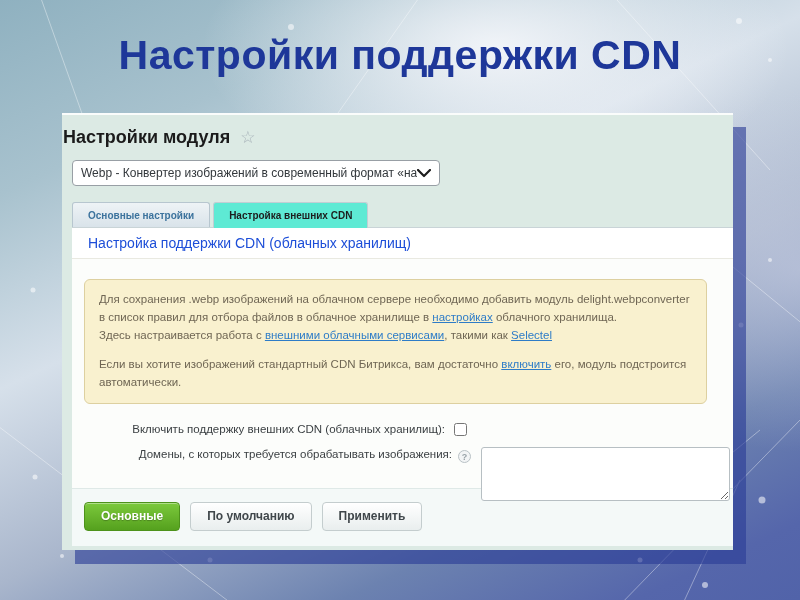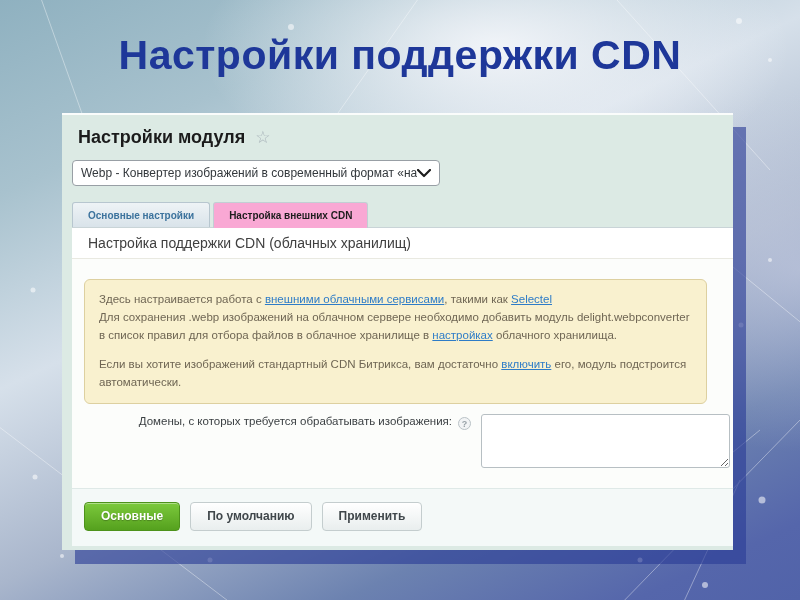--- a/index.html
+++ b/index.html
@@ -22,48 +22,48 @@
 
   .panel-shadow {
     position:absolute; left:75px; top:127px; width:671px; height:437px;
     background:rgba(42,60,150,0.62);
   }
   .panel {
     position:absolute; left:62px; top:113px; width:671px; height:437px;
     background:#dcEAe4; background-color:#dceae4;
     border-top:2px solid rgba(255,255,255,0.85);
   }
-  .panel-header { padding:12px 16px 0 16px; display:flex; align-items:center; }
+  .panel-header { padding:12px 16px 0 1px; display:flex; align-items:center; }
   .panel-header .title { font-size:18px; font-weight:bold; color:#1b1b1b; }
   .star { margin-left:10px; color:#a9b4ba; font-size:17px; line-height:1; cursor:pointer; }
 
   .module-select {
     margin:12px 0 0 10px; width:368px; height:26px;
     background:#fff; border:1px solid #989fa5; border-radius:4px;
     display:flex; align-items:center; padding:0 8px; cursor:pointer;
   }
   .module-select .sel-text { flex:1; font-size:12px; color:#33383c; white-space:nowrap; overflow:hidden; }
   .module-select svg { flex:0 0 auto; }
 
   .tabbar { display:flex; margin:16px 0 0 10px; position:relative; z-index:2; }
   .tab {
     font-size:10px; font-weight:bold; padding:7px 15px 6px 15px;
     border:1px solid #b7c6cf; border-bottom:none;
     border-radius:3px 3px 0 0; margin-right:3px; cursor:pointer;
   }
   .tab.inactive { background:linear-gradient(#eef3f6,#d9e3ea); color:#3c739d; }
-  .tab.active { background:#f9a8d4; color:#1d1d1d; border-color:#c2ced4; margin-bottom:-1px; padding-bottom:7px; }
+  .tab.active { background:#5eead4; color:#1d1d1d; border-color:#c2ced4; margin-bottom:-1px; padding-bottom:7px; }
 
   .content {
     position:relative; z-index:1; margin-left:10px; width:661px; height:318px;
     background:#fff; border-top:1px solid #c9d4d7;
   }
   .section-title {
     height:31px; line-height:30px; padding-left:16px;
-    font-size:14px; color:#404040; background:#fff; border-bottom:1px solid #e9e9e1;
+    font-size:14px; color:#1d4ed8; background:#fff; border-bottom:1px solid #e9e9e1;
   }
   .section-body { height:229px; background:#fcfdfb; padding-top:20px; }
 
   .info-box {
     margin:0 26px 0 12px; background:#f9f1cf; border:1px solid #ddd0a0;
     border-radius:6px; padding:11px 14px; font-size:11.5px; color:#6f6654; line-height:1.55;
   }
   .info-box .spaced { margin-top:12px; }
   .info-box a { color:#2e7cc7; text-decoration:underline; cursor:pointer; }
 
@@ -164,30 +164,34 @@
   </div>
 
   <div class="content">
 
     <div class="section-title">Настройка поддержки CDN (облачных хранилищ)</div>
 
     <div class="section-body">
 
       <div class="info-box">
         <div>
-          <span>Здесь настраивается работа с </span><a>внешними облачными сервисами</a><span>, такими как </span><a>Selectel</a>
+          <span>Для сохранения .webp изображений на облачном сервере необходимо добавить модуль delight.webpconverter в список правил для отбора файлов в облачное хранилище в </span><a>настройках</a><span> облачного хранилища.</span>
         </div>
         <div>
-          <span>Для сохранения .webp изображений на облачном сервере необходимо добавить модуль delight.webpconverter в список правил для отбора файлов в облачное хранилище в </span><a>настройках</a><span> облачного хранилища.</span>
+          <span>Здесь настраивается работа с </span><a>внешними облачными сервисами</a><span>, такими как </span><a>Selectel</a>
         </div>
         <div class="spaced">
           <span>Если вы хотите изображений стандартный CDN Битрикса, вам достаточно </span><a>включить</a><span> его, модуль подстроится автоматически.</span>
         </div>
       </div>
 
+      <div class="form-row">
+        <label class="form-label">Включить поддержку внешних CDN (облачных хранилищ):</label>
+        <input type="checkbox" class="checkbox" style="">
+      </div>
 
       <div class="form-row top">
         <label class="form-label"><span>Домены, с которых требуется обрабатывать изображения:</span><span class="help-icon">?</span></label>
         <textarea class="domains-textarea" style=""></textarea>
       </div>
 
     </div>
 
     <div class="buttons-bar">
       <button class="btn btn-primary">Основные</button>

